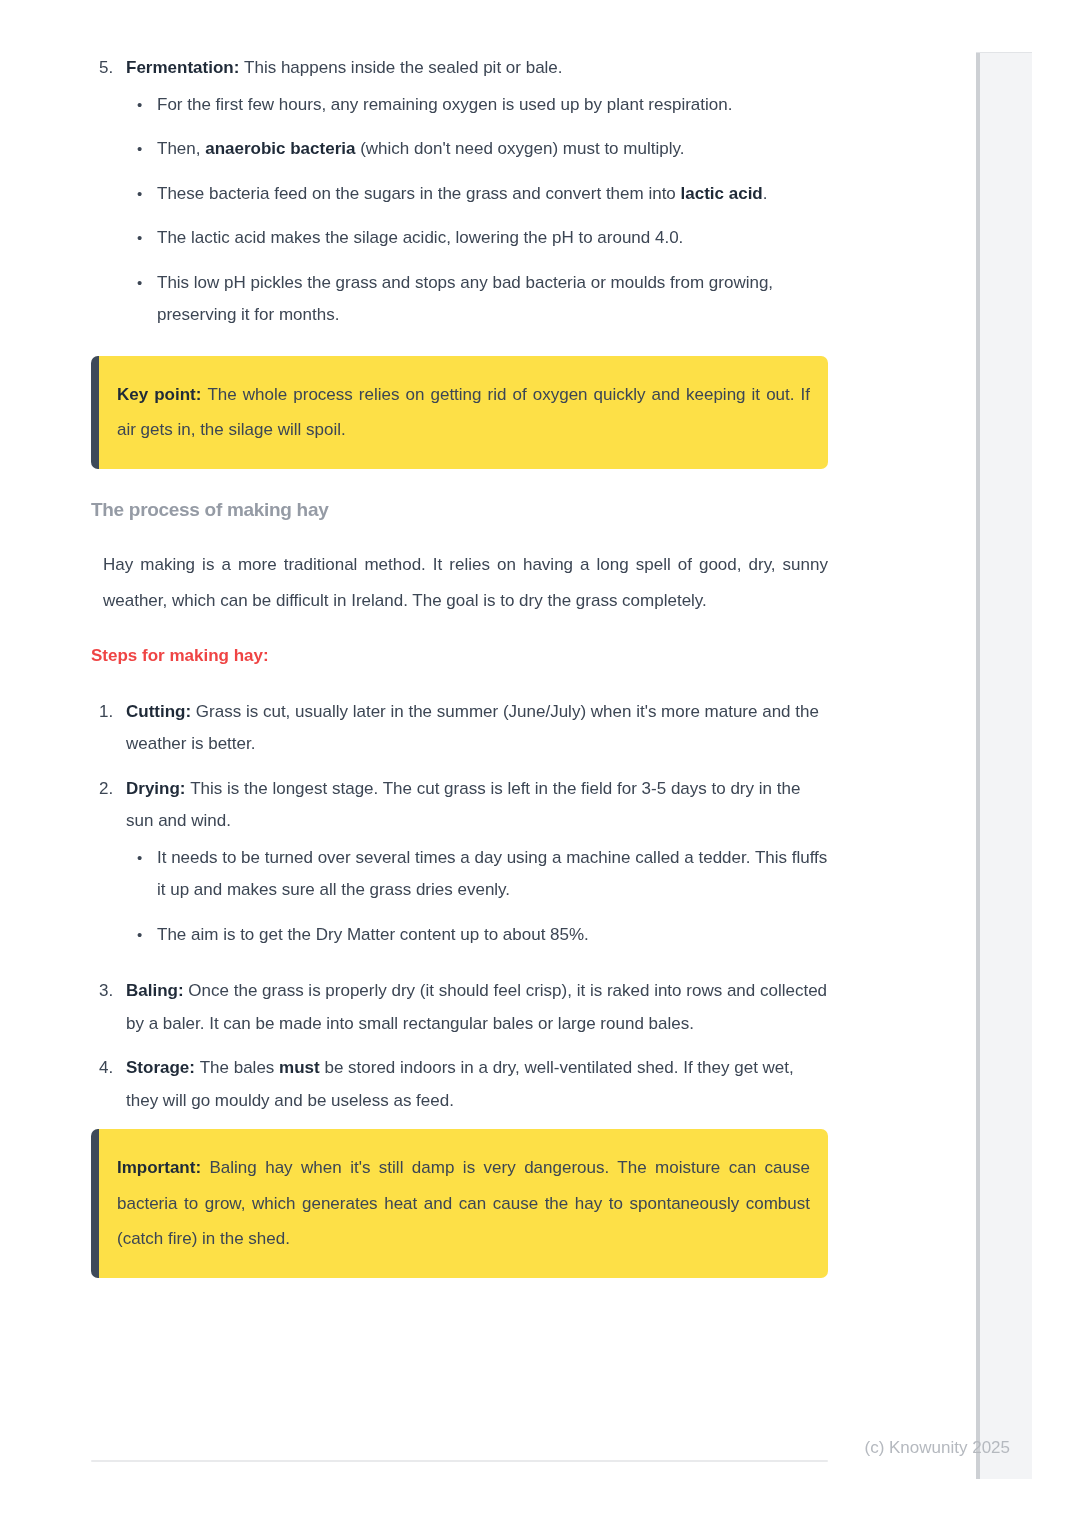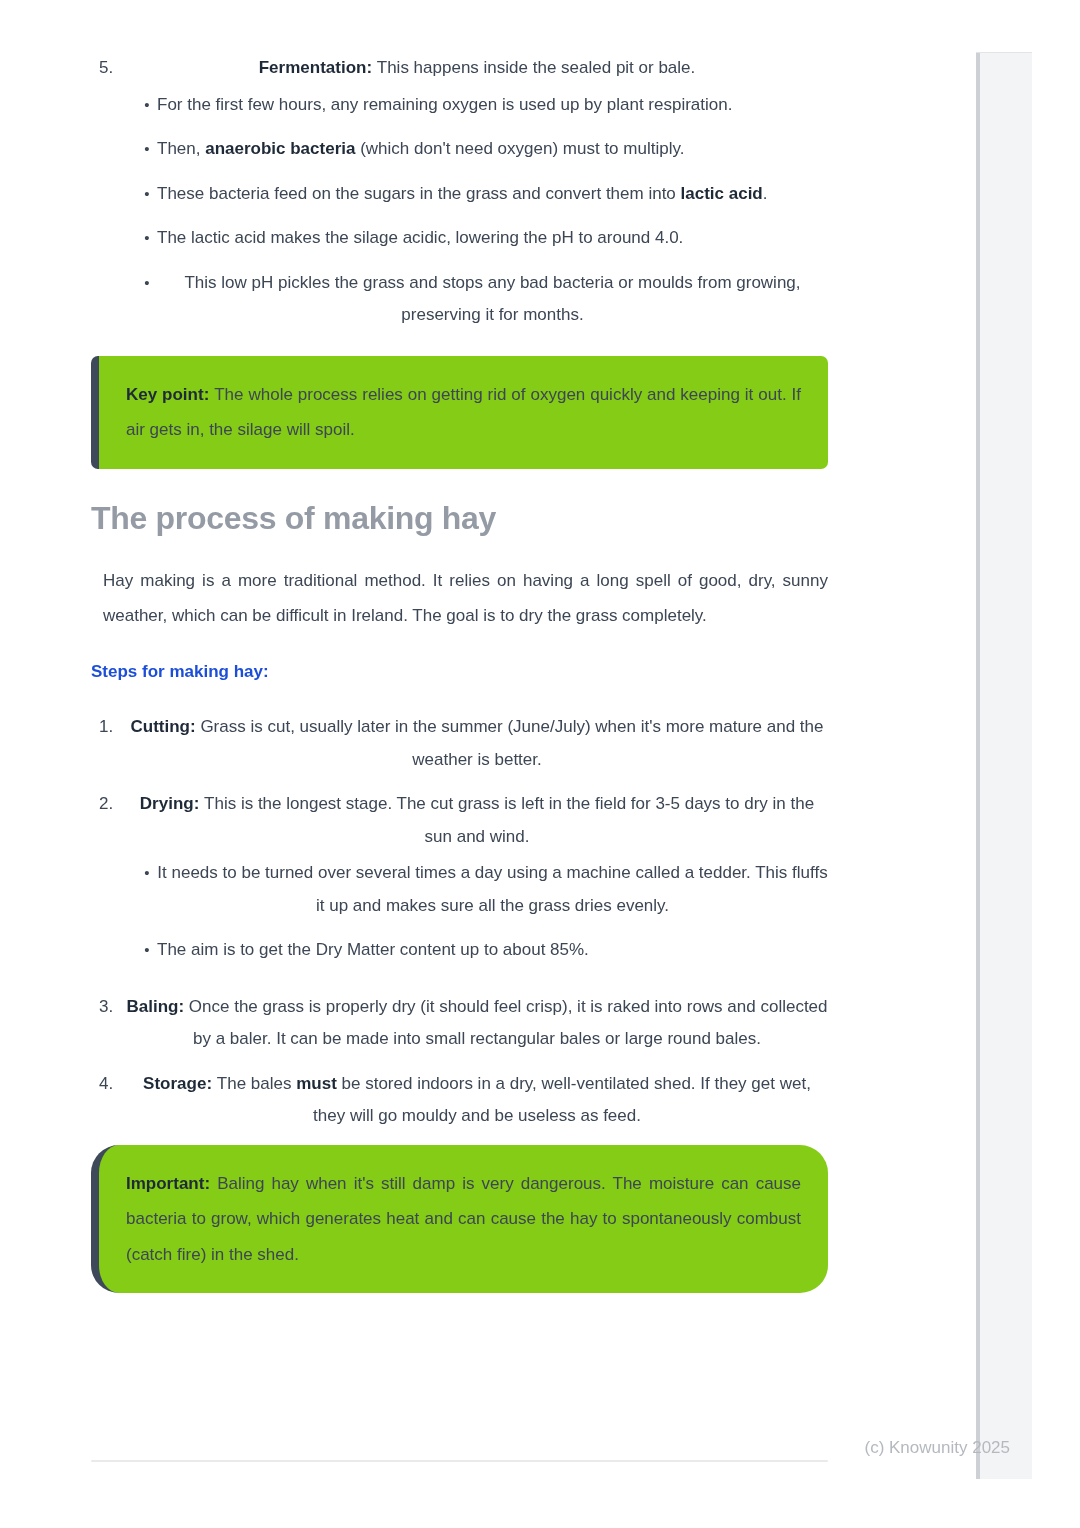--- a/index.html
+++ b/index.html
@@ -26,62 +26,62 @@
   
   .num-list { list-style: none; margin: 0; padding: 0; }
   .num-list > li { display: flex; margin-bottom: 12px; }
   .num {
     flex: none;
     width: 35px;
     box-sizing: border-box;
     padding-left: 8px;
     color: #3c4654;
   }
-  .li-body { flex: 1; min-width: 0; text-align: center; }
+  .li-body { flex: 1; min-width: 0; }
 
   
   .bullets { list-style: none; margin: 4px 0 0 0; padding: 0; }
   .bullets > li { display: flex; margin-bottom: 12px; }
   .dot {
     flex: none;
     width: 31px;
     box-sizing: border-box;
     padding-left: 11px;
     font-size: 15px;
   }
 
   
   .callout {
     box-sizing: border-box;
     margin: 0;
-    background: #84cc16;
+    background: #fde047;
     border-left: 8px solid #3e4a59;
     border-radius: 7px;
-    padding: 21px 27px;
+    padding: 21px 18px;
     line-height: 35.5px;
     text-align: justify;
   }
-  .callout-2 { margin-top: 6px; border-radius: 28px; }
+  .callout-2 { margin-top: 6px; }
 
   h2 {
-    font-size: 32px;
+    font-size: 19px;
     line-height: 1.2;
     font-weight: bold;
     color: #959ba5;
     letter-spacing: -0.3px;
     margin: 30px 0 26px 0;
   }
   .para {
     line-height: 35.5px;
     text-align: justify;
     margin: 0 0 22px 12px;
   }
   .steps-label {
     font-weight: bold;
-    color: #1d4ed8;
+    color: #ef4444;
     margin: 0 0 23px 0;
   }
 
   
   .footer {
     position: absolute;
     top: 1438px;
     right: 70px;
     font-size: 17px;
     color: #b5b9bf;

